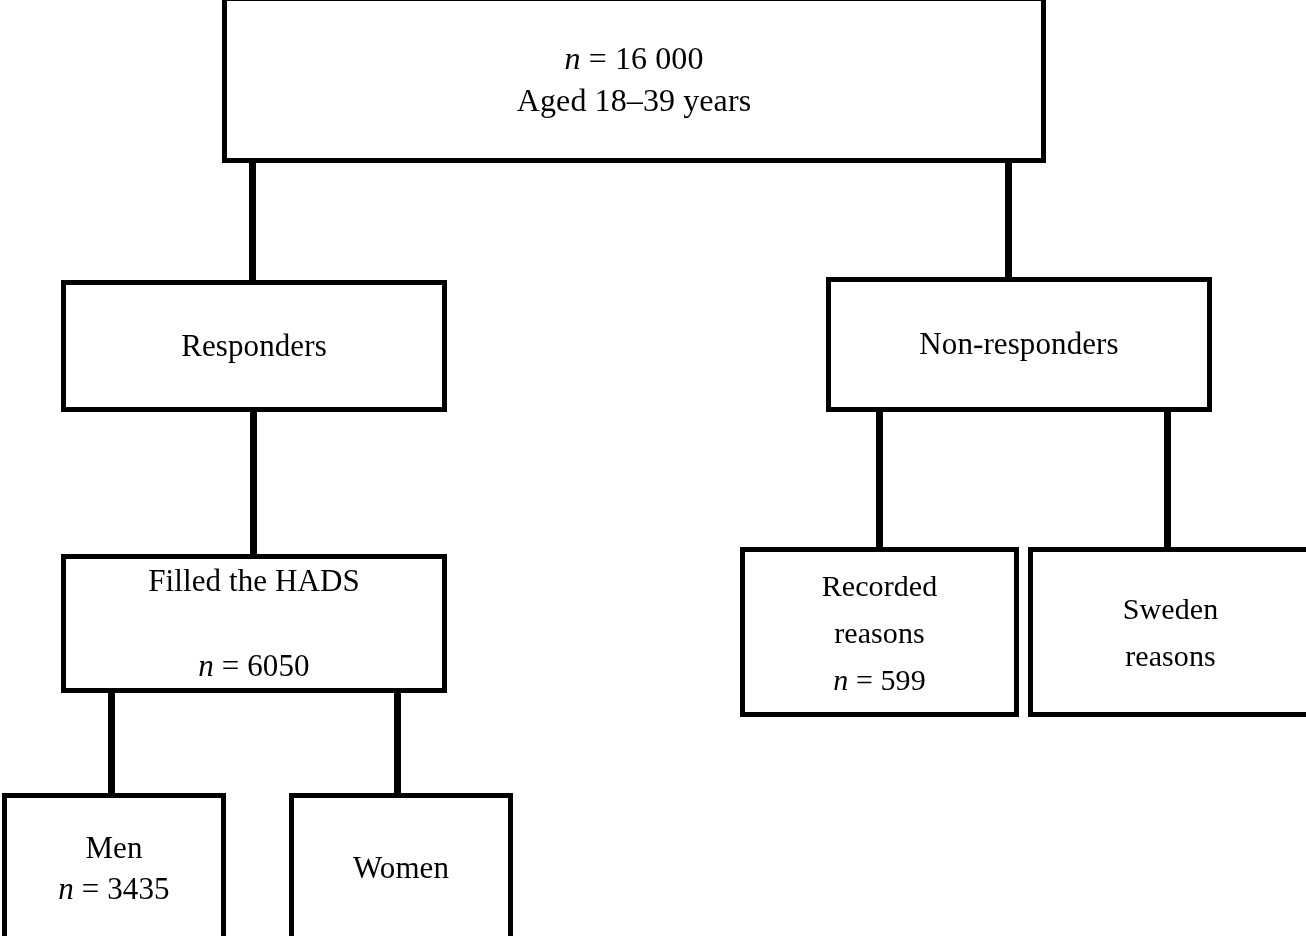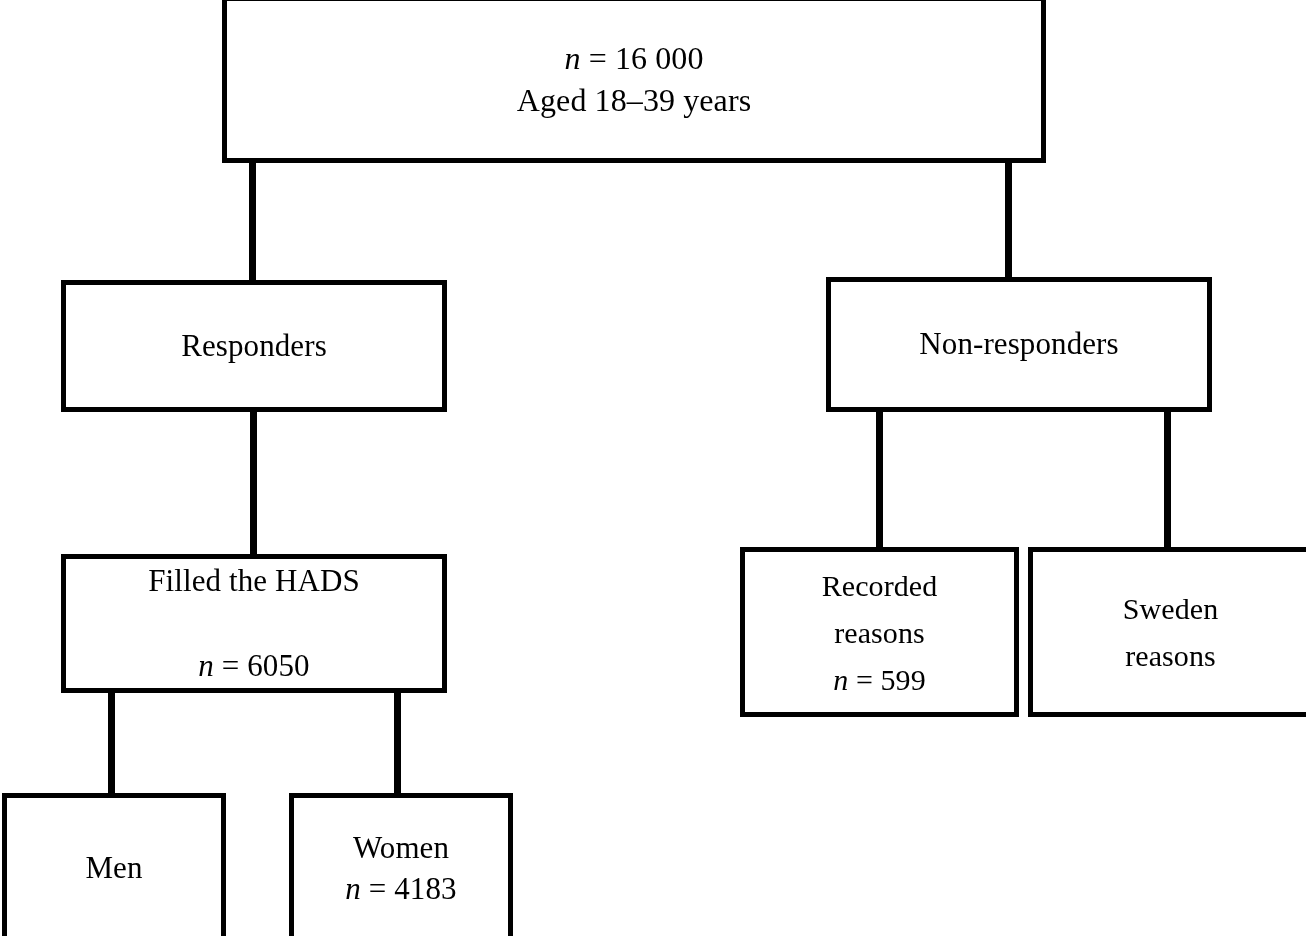--- a/index.html
+++ b/index.html
@@ -107,20 +107,20 @@
   <div class="node" id="node-unknown">
     <span class="line">Sweden</span>
     <span class="line">reasons</span>
   </div>
 
   <div class="connector" id="conn-hads-men"></div>
   <div class="connector" id="conn-hads-women"></div>
 
   <div class="node" id="node-men">
     <span class="line">Men</span>
+    <span class="nline"><span class="nvar">n</span><span> = 3435</span></span>
   </div>
 
   <div class="node" id="node-women">
     <span class="line">Women</span>
-    <span class="nline"><span class="nvar">n</span><span> = 4183</span></span>
   </div>
 
 </div>
 
 </body></html>

